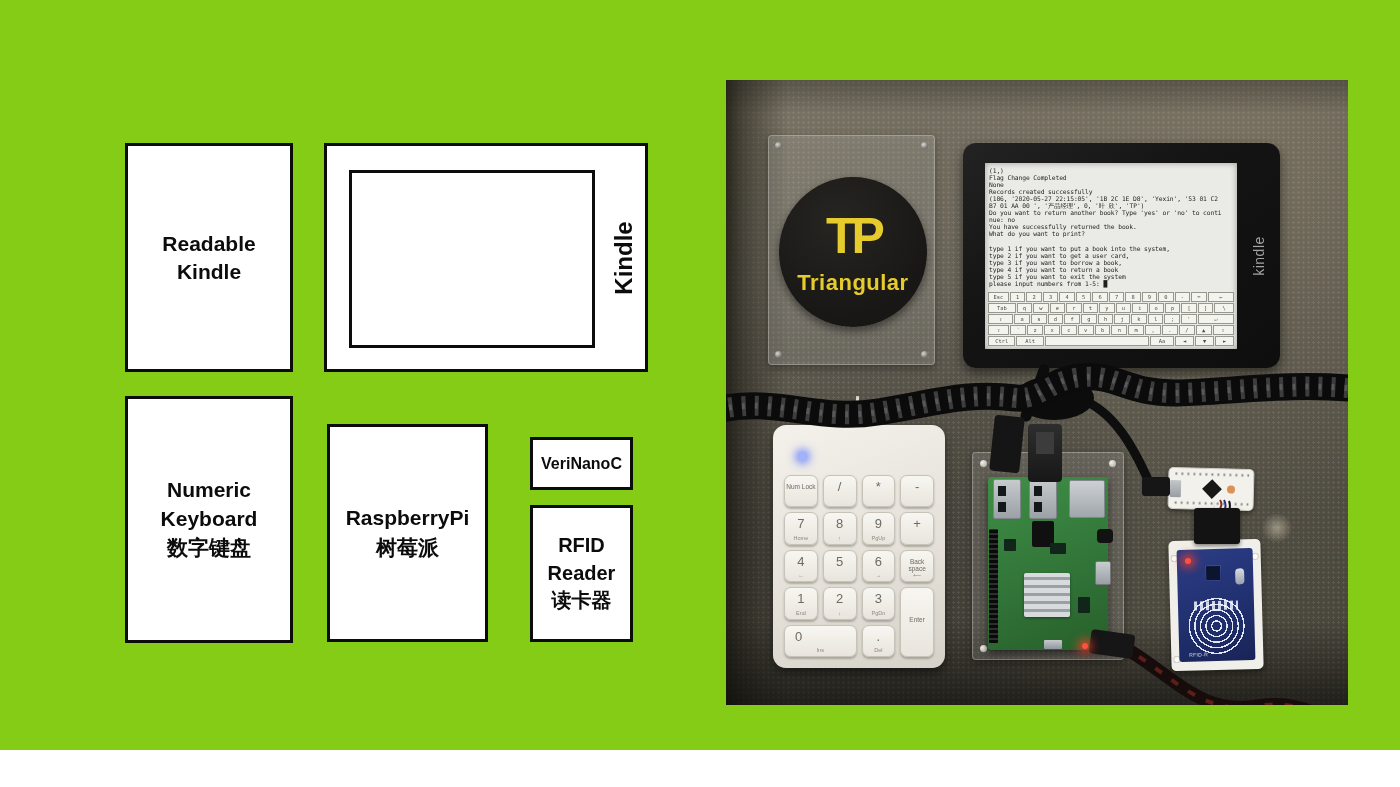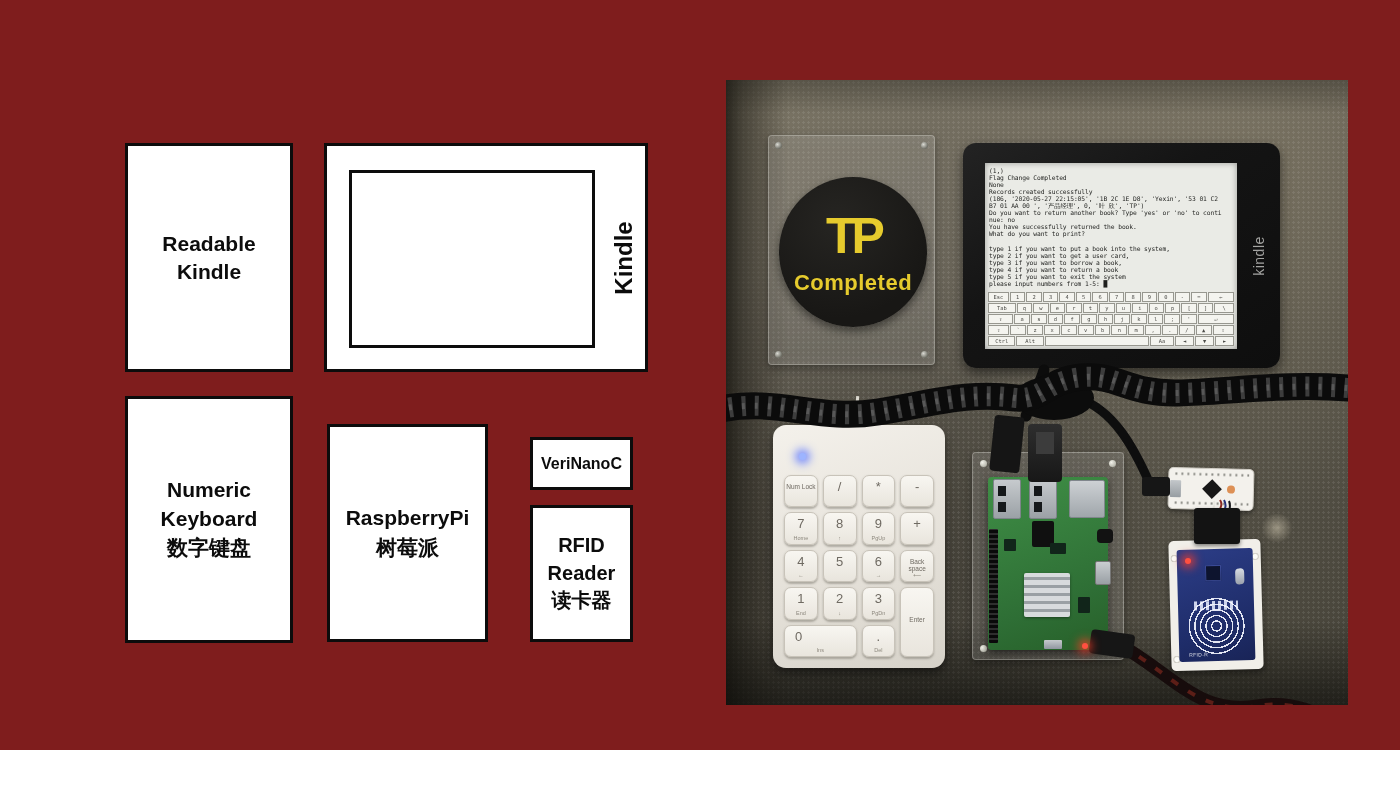--- a/index.html
+++ b/index.html
@@ -1,17 +1,17 @@
 <!DOCTYPE html>
 <html><head>
 <meta charset="utf-8">
 <style>
   * { margin:0; padding:0; box-sizing:border-box; }
   body { background:#ffffff; font-family:"Liberation Sans", sans-serif; }
-  .canvas { position:relative; width:1400px; height:750px; background:#7f1d1d; overflow:hidden; }
+  .canvas { position:relative; width:1400px; height:750px; background:#84cc16; overflow:hidden; }
 
   
   .dbox { position:absolute; border:3px solid #0c0c0c; background:#fff; display:flex;
           flex-direction:column; align-items:center; justify-content:center;
           text-align:center; font-weight:bold; color:#0c0c0c; }
   .dline { display:block; }
   .box-readable { left:125px; top:143px; width:168px; height:229px; font-size:21px; line-height:1.32; }
   .box-kindle   { left:324px; top:143px; width:324px; height:229px; }
   .kindle-inner { position:absolute; left:22px; top:24px; width:246px; height:178px; border:3px solid #0c0c0c; background:#fff; }
   .vlabel { position:absolute; writing-mode:vertical-rl; transform:translateY(-50%) rotate(180deg);
@@ -175,21 +175,21 @@
     <div class="splotch" style="left:534px; top:434px; width:34px; height:28px;"></div>
 
     <div class="acrylic logo-plate">
       <span class="screw" style="left:6px; top:6px;"></span>
       <span class="screw" style="right:6px; top:6px;"></span>
       <span class="screw" style="left:6px; bottom:6px;"></span>
       <span class="screw" style="right:6px; bottom:6px;"></span>
     </div>
     <div class="logo-circle">
       <span class="logo-mono">TP</span>
-      <span class="logo-brand">Completed</span>
+      <span class="logo-brand">Triangular</span>
     </div>
 
     <div class="kindle-dev">
       <div class="kindle-screen">
         <div class="term"><div>(1,)</div><div>Flag Change Completed</div><div>None</div><div>Records created successfully</div><div>(186, '2020-05-27 22:15:05', '1B 2C 1E D8', 'Yexin', '53 01 C2</div><div>B7 01 AA 00 ', '产品经理', 0, '叶 欣', 'TP')</div><div>Do you want to return another book? Type 'yes' or 'no' to conti</div><div>nue: no</div><div>You have successfully returned the book.</div><div>What do you want to print?</div><div>&nbsp;</div><div>type 1 if you want to put a book into the system,</div><div>type 2 if you want to get a user card,</div><div>type 3 if you want to borrow a book,</div><div>type 4 if you want to return a book</div><div>type 5 if you want to exit the system</div><div>please input numbers from 1-5: █</div></div>
         <div class="osk">
             <div class="osk-row">
               <div class="osk-key" style="flex: 1.4 1 0%;">Esc</div>
               <div class="osk-key" style="flex: 1 1 0%;">1</div>
               <div class="osk-key" style="flex: 1 1 0%;">2</div>

